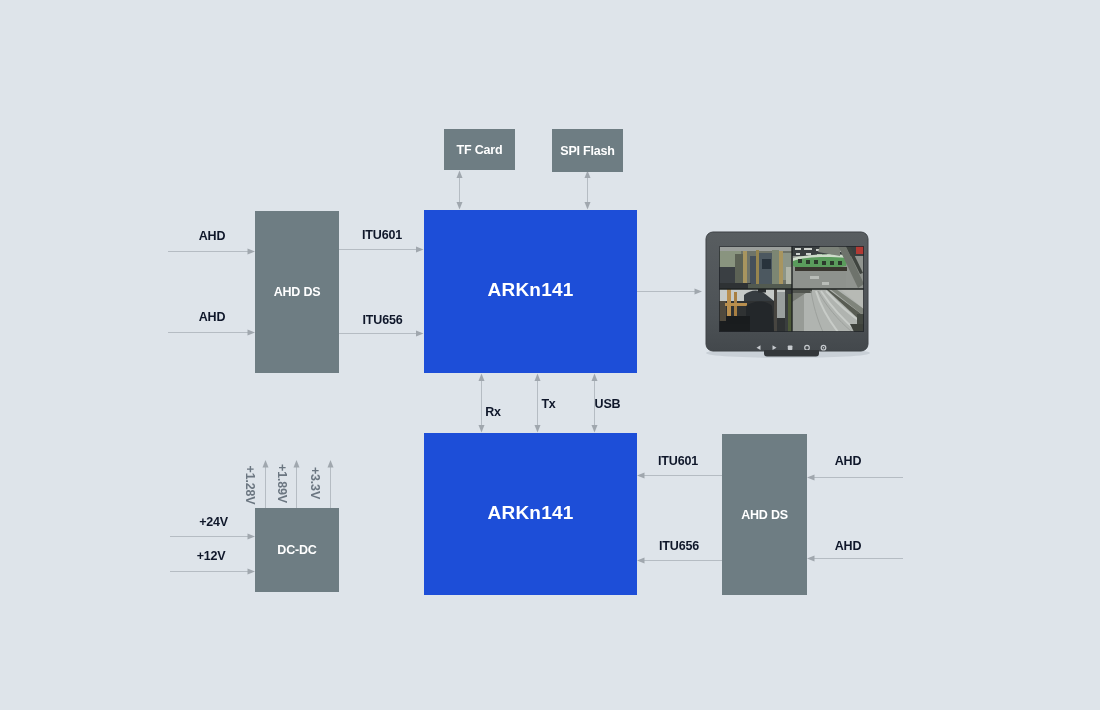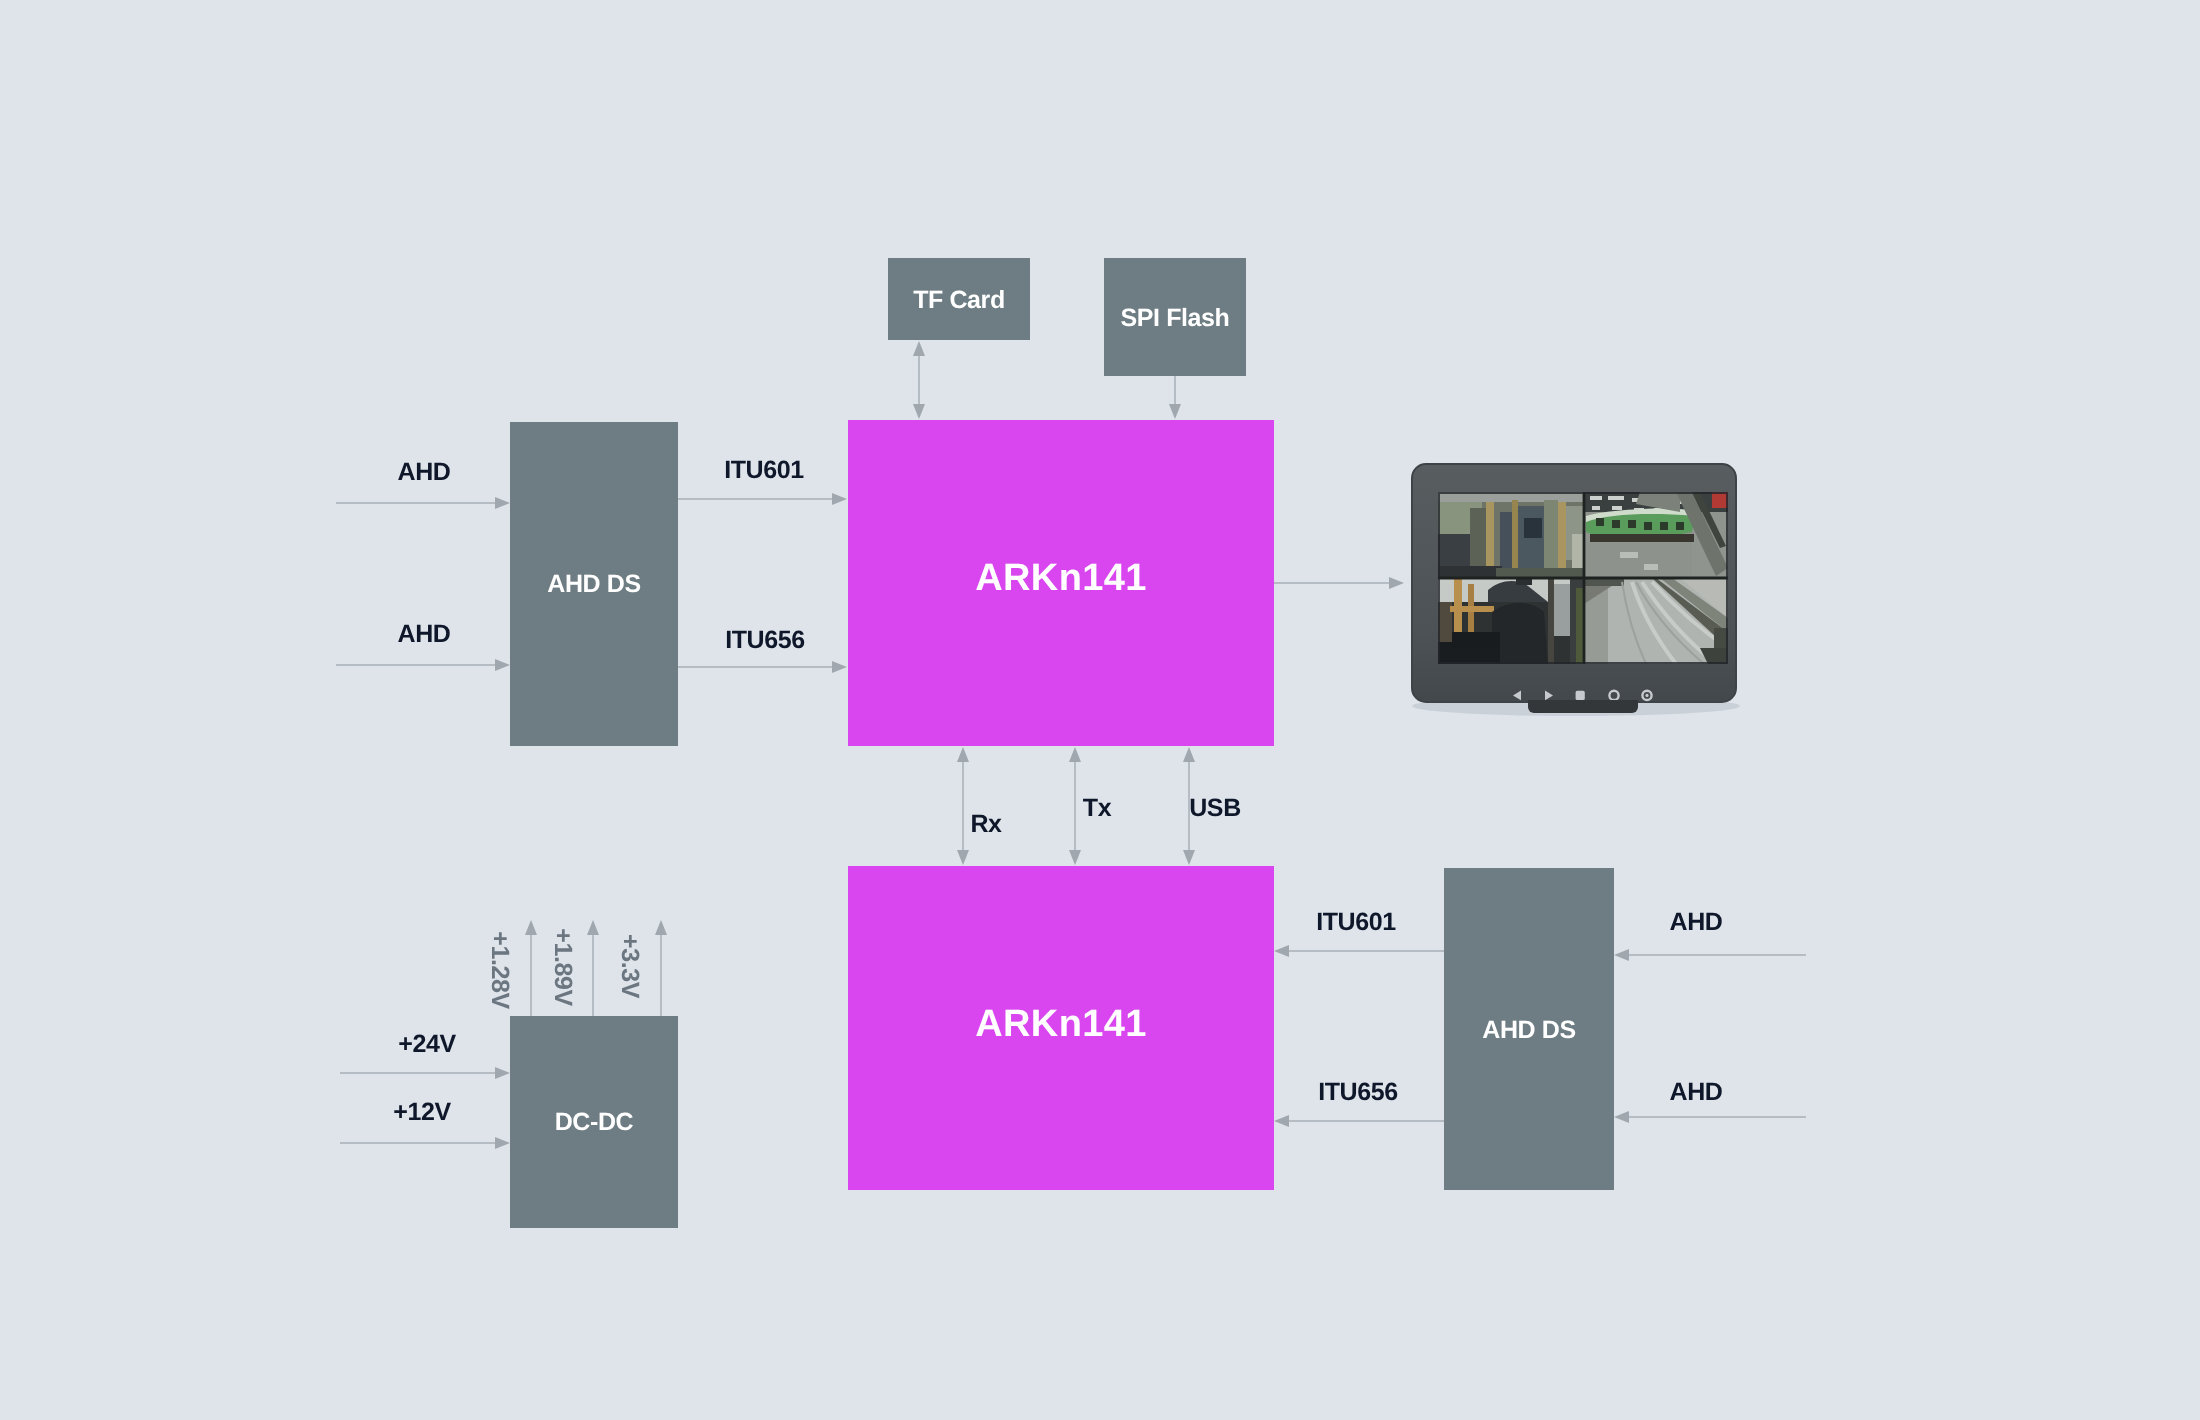--- a/index.html
+++ b/index.html
@@ -1,21 +1,21 @@
 <!DOCTYPE html>
 <html><head>
 <meta charset="utf-8">
 <style>
   html,body{margin:0;padding:0;}
   body{width:1100px;height:710px;background:#dee4ea;font-family:"Liberation Sans",sans-serif;overflow:hidden;}
   .stage{position:relative;width:1100px;height:710px;}
   .box{position:absolute;display:flex;align-items:center;justify-content:center;
        color:#fff;font-weight:bold;font-size:12.5px;letter-spacing:-0.2px;}
   .gray{background:#6e7d83;}
-  .red{background:#d946ef;}
+  .red{background:#1d4ed8;}
   .lbl{position:absolute;color:#0f172a;font-weight:bold;font-size:12.5px;
        transform:translate(-50%,-50%);white-space:nowrap;letter-spacing:-0.2px;}
   svg{position:absolute;left:0;top:0;}
 </style>
 </head>
 <body>
 <div class="stage">
 
 <svg width="1100" height="710" viewBox="0 0 1100 710">
 
@@ -121,31 +121,31 @@
 
     <text x="0" y="0" transform="translate(250.5 485) rotate(90)" text-anchor="middle" dy="4.5" font-family="Liberation Sans, sans-serif" font-size="12.5" font-weight="bold" fill="#6b7681" letter-spacing="-0.2">+1.28V</text>
 
     <text x="0" y="0" transform="translate(282 483.5) rotate(90)" text-anchor="middle" dy="4.5" font-family="Liberation Sans, sans-serif" font-size="12.5" font-weight="bold" fill="#6b7681" letter-spacing="-0.2">+1.89V</text>
 
     <text x="0" y="0" transform="translate(315.5 483) rotate(90)" text-anchor="middle" dy="4.5" font-family="Liberation Sans, sans-serif" font-size="12.5" font-weight="bold" fill="#6b7681" letter-spacing="-0.2">+3.3V</text>
 </svg>
 
 <div class="box gray" style="left:424px;top:129px;width:71px;height:41px;margin-left:20px;">TF Card</div>
 
-<div class="box gray" style="left:552px;top:129px;width:71px;height:59px;">SPI Flash</div>
+<div class="box gray" style="left:552px;top:129px;width:71px;height:43px;">SPI Flash</div>
 
 <div class="box gray" style="left:255px;top:211px;width:84px;height:162px;">AHD DS</div>
 
 <div class="box red" style="left:424px;top:210px;width:213px;height:163px;font-size:19px;letter-spacing:0.2px;padding-bottom:3px;box-sizing:border-box;">ARKn141</div>
 
 <div class="box red" style="left:424px;top:433px;width:213px;height:162px;font-size:19px;letter-spacing:0.2px;padding-bottom:3px;box-sizing:border-box;">ARKn141</div>
 
 <div class="box gray" style="left:722px;top:434px;width:85px;height:161px;">AHD DS</div>
 
-<div class="box gray" style="left:255px;top:508px;width:84px;height:106px;">DC-DC</div>
+<div class="box gray" style="left:255px;top:508px;width:84px;height:84px;">DC-DC</div>
 
 <div class="lbl" style="left:212px;top:236px;">AHD</div>
 
 <div class="lbl" style="left:212px;top:316.5px;">AHD</div>
 
 <div class="lbl" style="left:382px;top:234.5px;">ITU601</div>
 
 <div class="lbl" style="left:382.5px;top:319.5px;">ITU656</div>
 
 <div class="lbl" style="left:493px;top:412px;">Rx</div>

